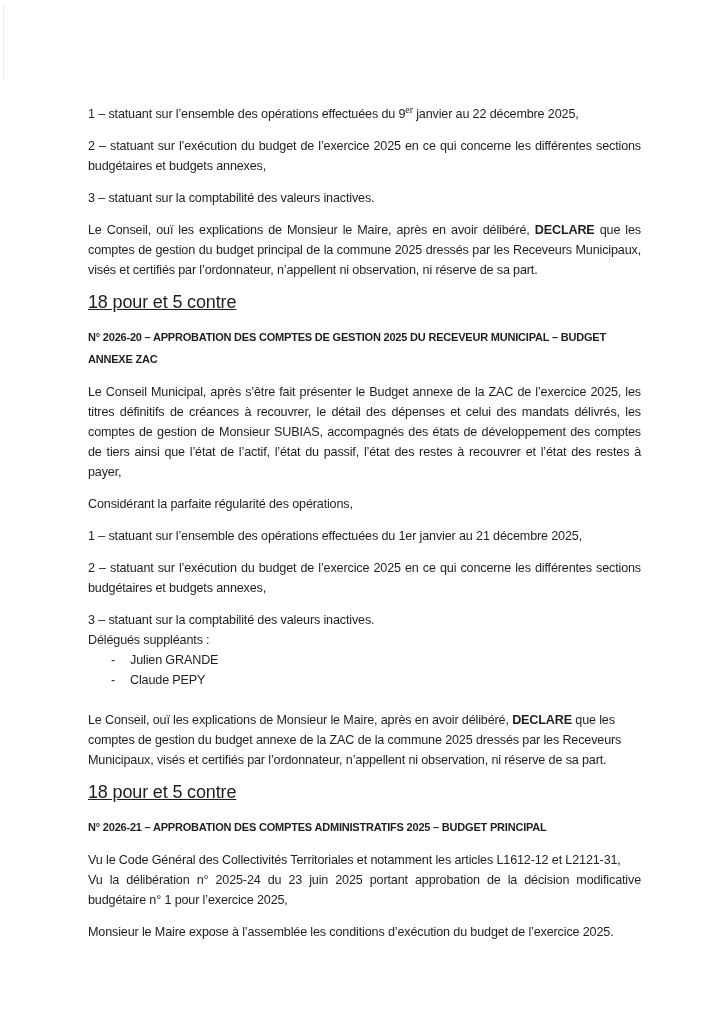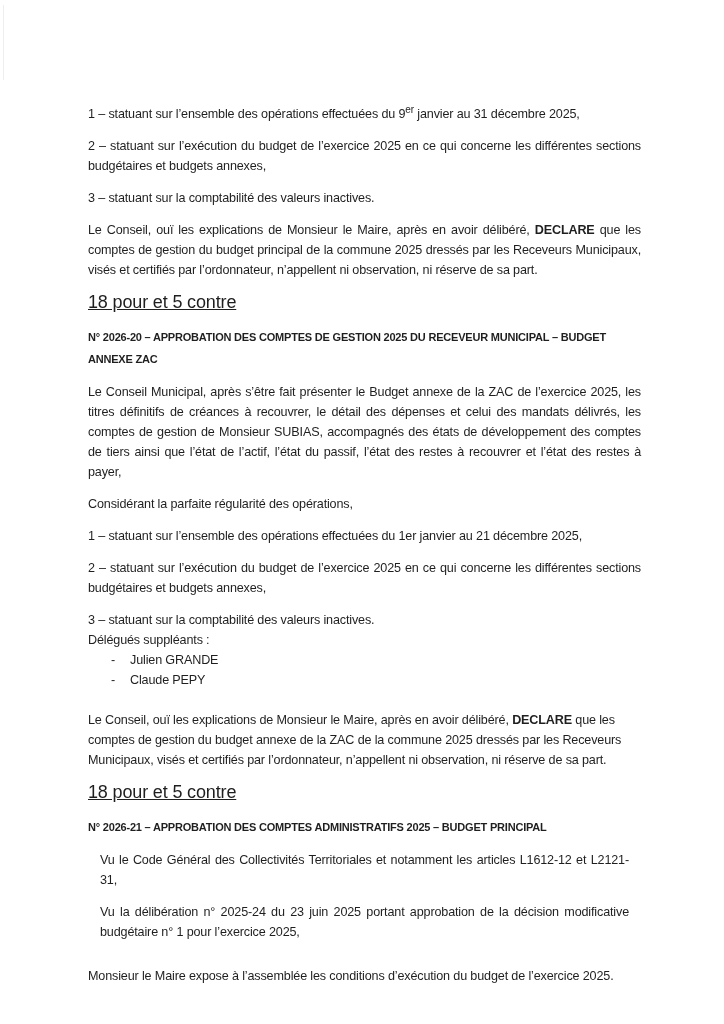--- a/index.html
+++ b/index.html
@@ -38,47 +38,47 @@
       font-size: 18px;
       margin: 6px 0 14px 0;
     }
     .heading {
       font-weight: bold;
       font-size: 11px;
       line-height: 22px;
       margin: 0 0 12px 0;
       letter-spacing: -0.2px;
     }
-    sup { font-size: 10px; line-height: 0; vertical-align: super; }
+    sup { font-size: 10px; line-height: 0; vertical-align: super; font-family: Liberation Serif, serif; }
     strong { font-weight: bold; }
     ul.delegates {
       list-style: none;
       margin: 0 0 20px 0;
       padding: 0;
     }
     ul.delegates li {
       position: relative;
       padding-left: 42px;
     }
     ul.delegates li .dash {
       position: absolute;
       left: 23px;
     }
-    .vu { margin: 12px; text-align: justify; }
+    .vu { margin: 0; text-align: justify; }
     .gap { height: 12px; }
   </style>
 </head>
 <body>
 
 <div class="edge-mark"></div>
 
 <div class="page">
 
   <div>
-    <p class="p"><span>1</span><span> – </span><span>statuant sur l’ensemble des opérations effectuées du 9</span><sup>er</sup><span> janvier au 31 décembre 2025,</span></p>
+    <p class="p"><span>1</span><span> – </span><span>statuant sur l’ensemble des opérations effectuées du 9</span><sup>er</sup><span> janvier au 22 décembre 2025,</span></p>
     <p class="p justify"><span>2</span><span> – </span><span>statuant sur l’exécution du budget de l’exercice 2025 en ce qui concerne les différentes sections budgétaires et budgets annexes,</span></p>
     <p class="p"><span>3</span><span> – </span><span>statuant sur la comptabilité des valeurs inactives.</span></p>
     <p class="p justify"><span>Le Conseil, ouï les explications de Monsieur le Maire, après en avoir délibéré, </span><strong>DECLARE</strong><span> que les comptes de gestion du budget principal de la commune 2025 dressés par les Receveurs Municipaux, visés et certifiés par l’ordonnateur, n’appellent ni observation, ni réserve de sa part.</span></p>
     <p class="vote">18 pour et 5 contre</p>
   </div>
 
   <div>
     <p class="heading">N° 2026-20 – APPROBATION DES COMPTES DE GESTION 2025 DU RECEVEUR MUNICIPAL – BUDGET ANNEXE ZAC</p>
     <p class="p justify">Le Conseil Municipal, après s’être fait présenter le Budget annexe de la ZAC de l’exercice 2025, les titres définitifs de créances à recouvrer, le détail des dépenses et celui des mandats délivrés, les comptes de gestion de Monsieur SUBIAS, accompagnés des états de développement des comptes de tiers ainsi que l’état de l’actif, l’état du passif, l’état des restes à recouvrer et l’état des restes à payer,</p>
     <p class="p">Considérant la parfaite régularité des opérations,</p>

